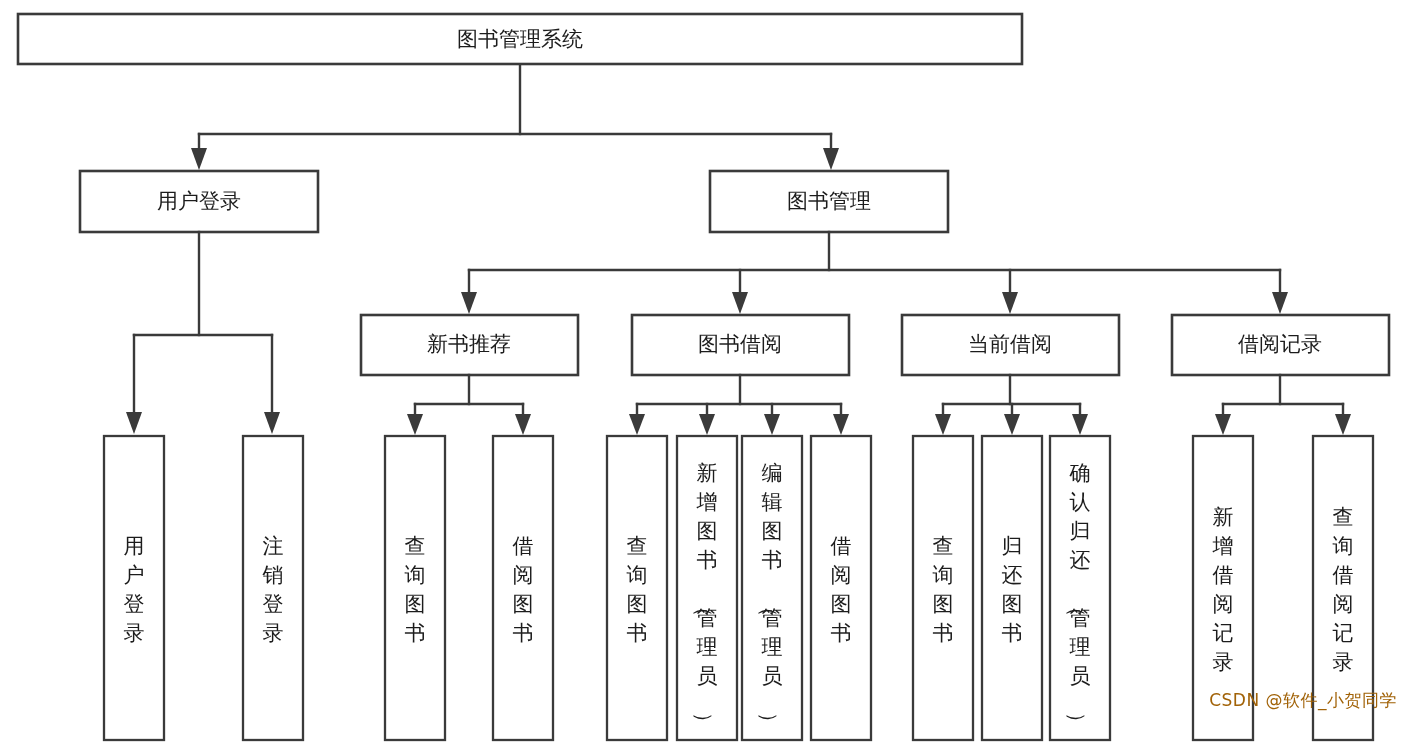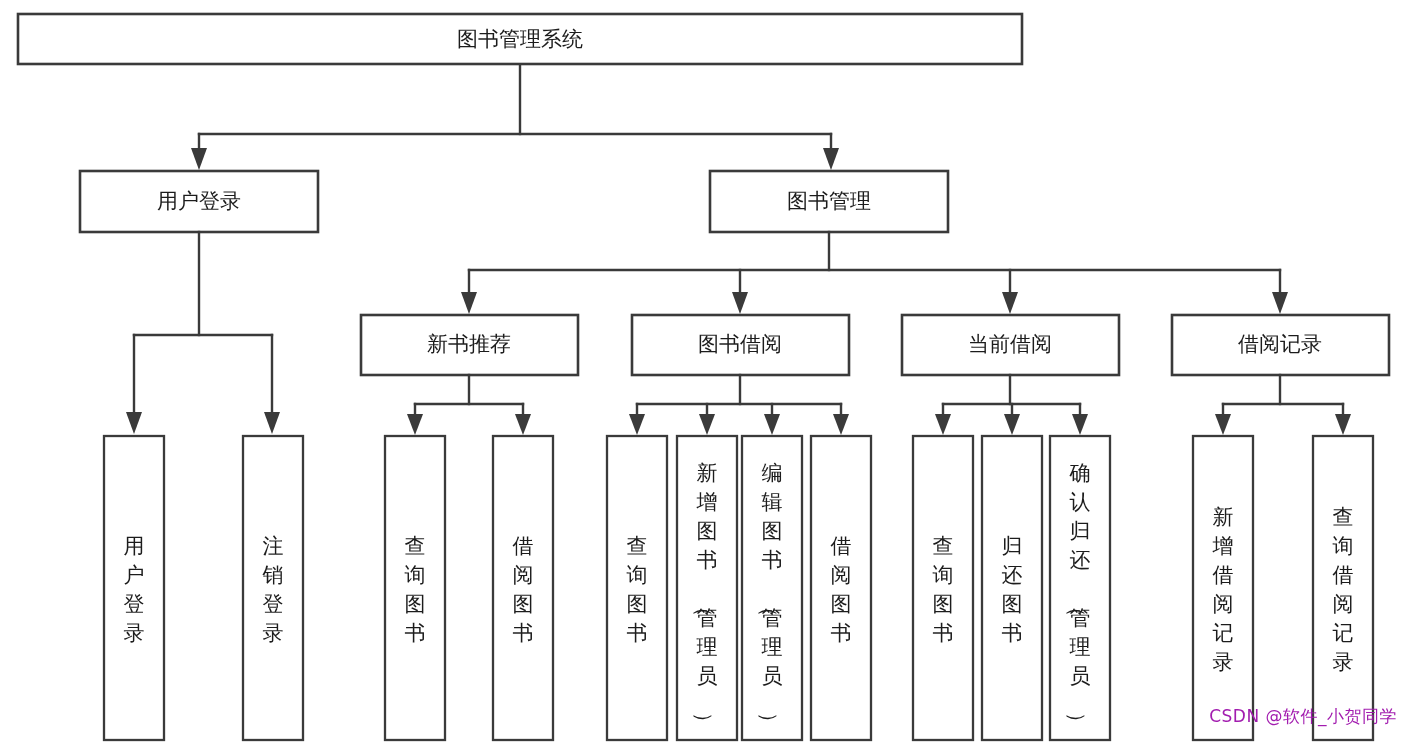--- a/index.html
+++ b/index.html
@@ -58,24 +58,24 @@
   }
   .leaf-label {
     font-family: "DejaVu Sans", "Liberation Sans", sans-serif;
     font-size: 21px;
     fill: #1c1c1c;
     text-anchor: middle;
   }
   .watermark {
     position: absolute;
     right: 8px;
-    bottom: 4px;
+    bottom: 20px;
     font-family: "DejaVu Sans", "Liberation Sans", sans-serif;
     font-size: 17px;
-    color: #a21caf;
+    color: #a16207;
     letter-spacing: 0.5px;
     white-space: nowrap;
     pointer-events: none;
   }
 </style>
 </head>
 <body>
 
 <div id="diagram-root">
 

